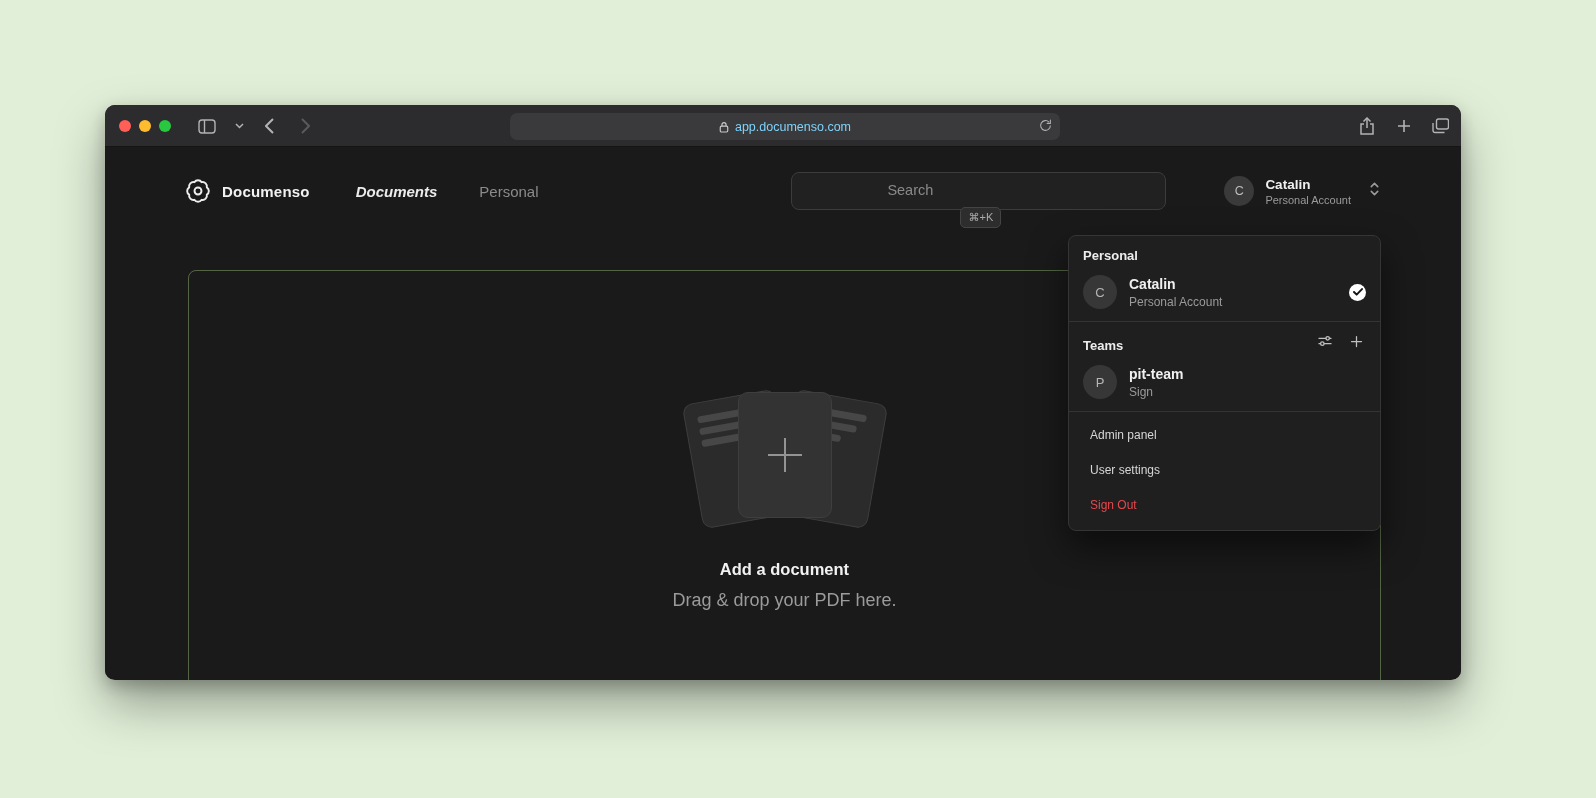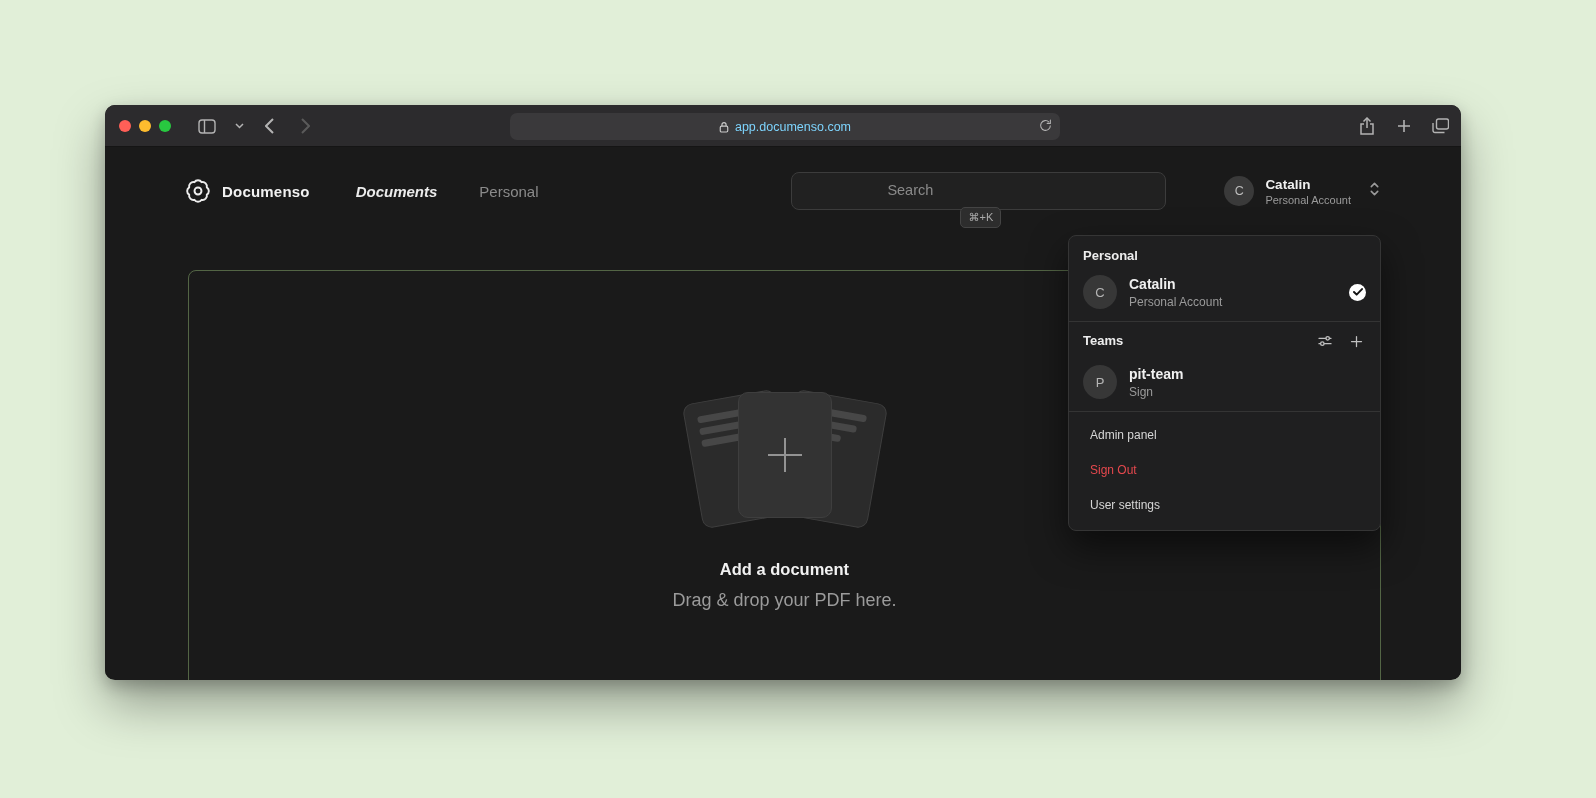--- a/index.html
+++ b/index.html
@@ -132,21 +132,21 @@
     background:#373737; color:#b5b5b5;
     display:flex; align-items:center; justify-content:center; font-size:13px; flex:0 0 34px;
   }
   .menu-user-name { font-size:14px; font-weight:600; color:#f0f0f0; }
   .menu-user-sub  { font-size:12px; color:#9a9a9a; margin-top:3px; }
   .check {
     margin-left:auto; width:17px; height:17px; border-radius:50%;
     background:#ffffff; display:flex; align-items:center; justify-content:center;
   }
   .menu-divider { height:1px; background:#343434; }
-  .menu-teams-head { display:flex; align-items:flex-start; padding:11px 16px 8px 14px; }
+  .menu-teams-head { display:flex; align-items:flex-end; padding:11px 16px 8px 14px; }
   .menu-teams-head .menu-label { padding:0; }
   .head-icons { margin-left:auto; display:flex; gap:16px; color:#c0c0c0; align-items:center; }
   .menu-item {
     height:35px; display:flex; align-items:center;
     padding:0 14px 0 21px; font-size:12px; color:#d6d6d6; cursor:default;
   }
   .menu-item.first { margin-top:5px; }
   .menu-item.danger { color:#e5484d; }
 </style>
 </head>
@@ -318,18 +318,18 @@
         <span class="menu-avatar">P</span>
         <span>
           <div class="menu-user-name">pit-team</div>
           <div class="menu-user-sub">Sign</div>
         </span>
       </div>
 
       <div class="menu-divider"></div>
 
       <div class="menu-item first">Admin panel</div>
+      <div class="menu-item">User settings</div>
       <div class="menu-item danger">Sign Out</div>
-      <div class="menu-item">User settings</div>
     </div>
 
   </div>
 </div>
 
 </body></html>

